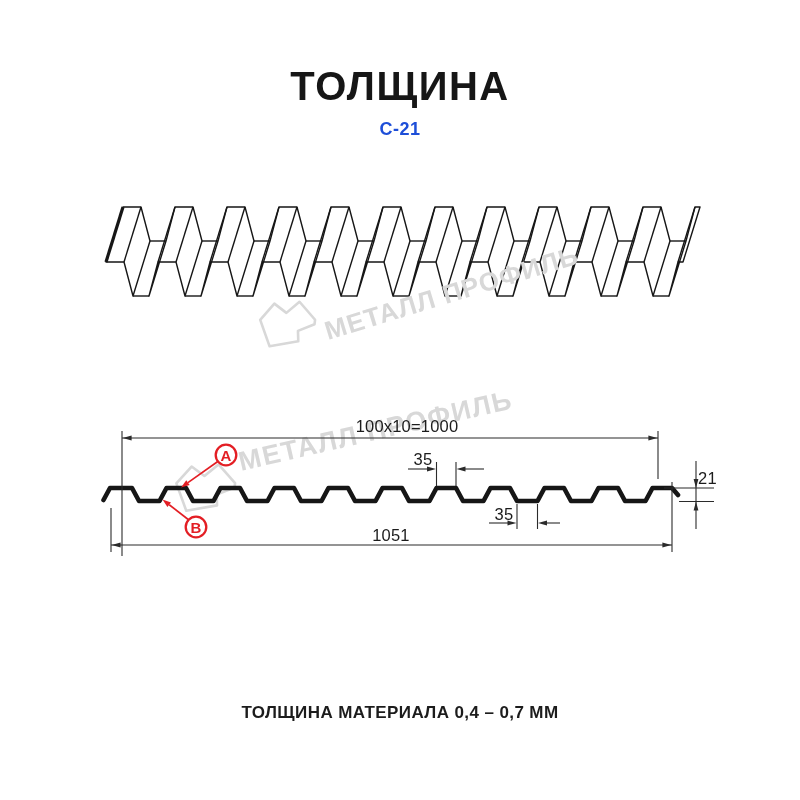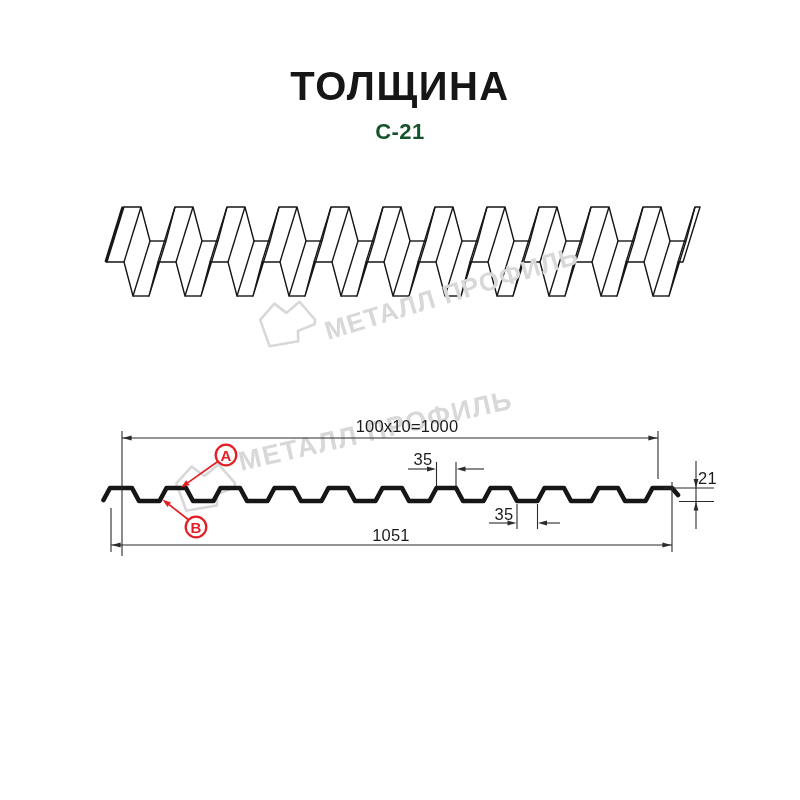--- a/index.html
+++ b/index.html
@@ -7,21 +7,21 @@
     position:relative;width:800px;height:800px;background:#ffffff;overflow:hidden;
     font-family:"Liberation Sans", sans-serif;
   }
   #gfx{position:absolute;left:0;top:0;width:800px;height:800px;}
   .title{
     position:absolute;left:0;right:0;top:64px;text-align:center;
     font-size:40px;font-weight:700;letter-spacing:1.5px;color:#161616;
   }
   .subtitle{
     position:absolute;left:0;right:0;top:119px;text-align:center;
-    font-size:22px;font-weight:700;letter-spacing:.5px;color:#14532d;
+    font-size:18px;font-weight:700;letter-spacing:.5px;color:#1d4ed8;
   }
   .footer-note{
     position:absolute;left:0;right:0;top:703px;text-align:center;
     font-size:17px;font-weight:600;letter-spacing:.4px;color:#1c1c1c;
   }
   .dim{font-size:16.5px;fill:#1c1c1c;letter-spacing:.2px;}
   .marker{font-size:15px;font-weight:bold;fill:#e31e24;}
   .wmtext{font-size:26px;font-weight:700;fill:#d8d8d8;letter-spacing:1px;}
   .wmtext2{font-size:27px;letter-spacing:1.5px;}
   .gem{fill:none;stroke:#d8d8d8;stroke-width:2.6;stroke-linejoin:round;vector-effect:non-scaling-stroke;}
@@ -147,13 +147,14 @@
         <path d="M162.5,499.5 L170.98992162689206,502.4293737844855 L167.4290660685055,507.0076166452682 Z" fill="#e31e24"></path>
         <circle cx="226" cy="455" r="10.3" fill="#ffffff" stroke="#e31e24" stroke-width="2.3"></circle>
         <circle cx="196" cy="527" r="10.3" fill="#ffffff" stroke="#e31e24" stroke-width="2.3"></circle>
       </g>
     <text class="marker" x="226" y="460.5" text-anchor="middle">А</text>
     <text class="marker" x="196" y="532.5" text-anchor="middle">В</text>
   </svg>
 
   <div class="title">ТОЛЩИНА</div>
   <div class="subtitle">С-21</div>
+  <div class="footer-note">ТОЛЩИНА МАТЕРИАЛА 0,4 – 0,7 ММ</div>
 </div>
 
 </body></html>

